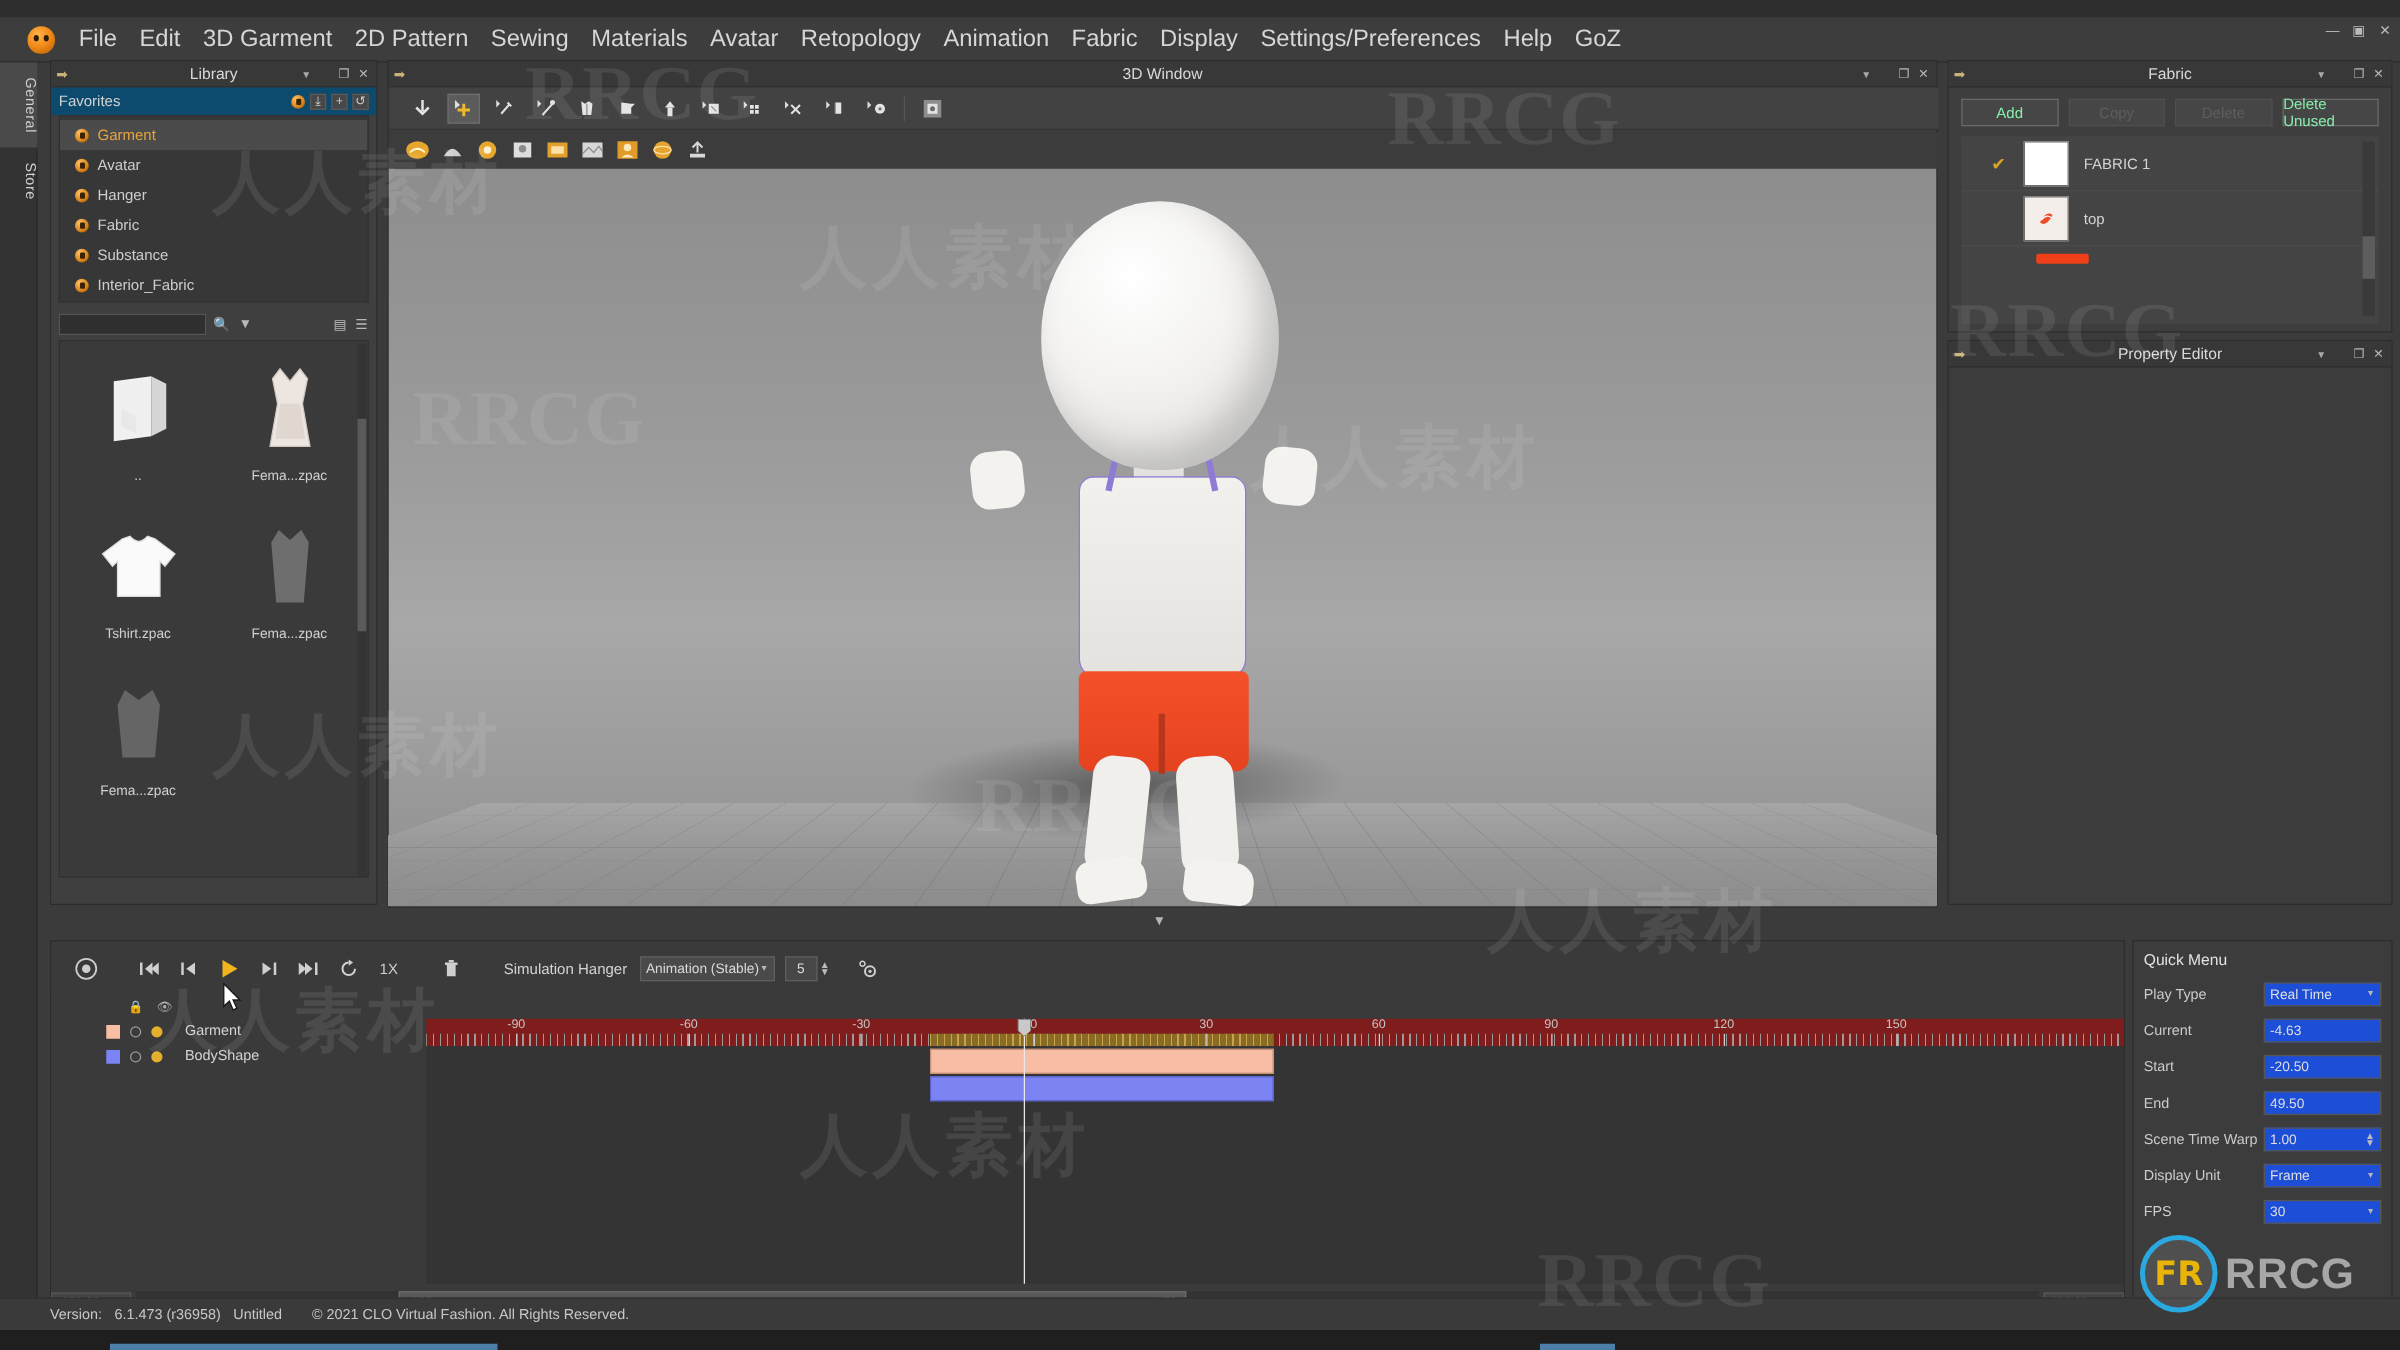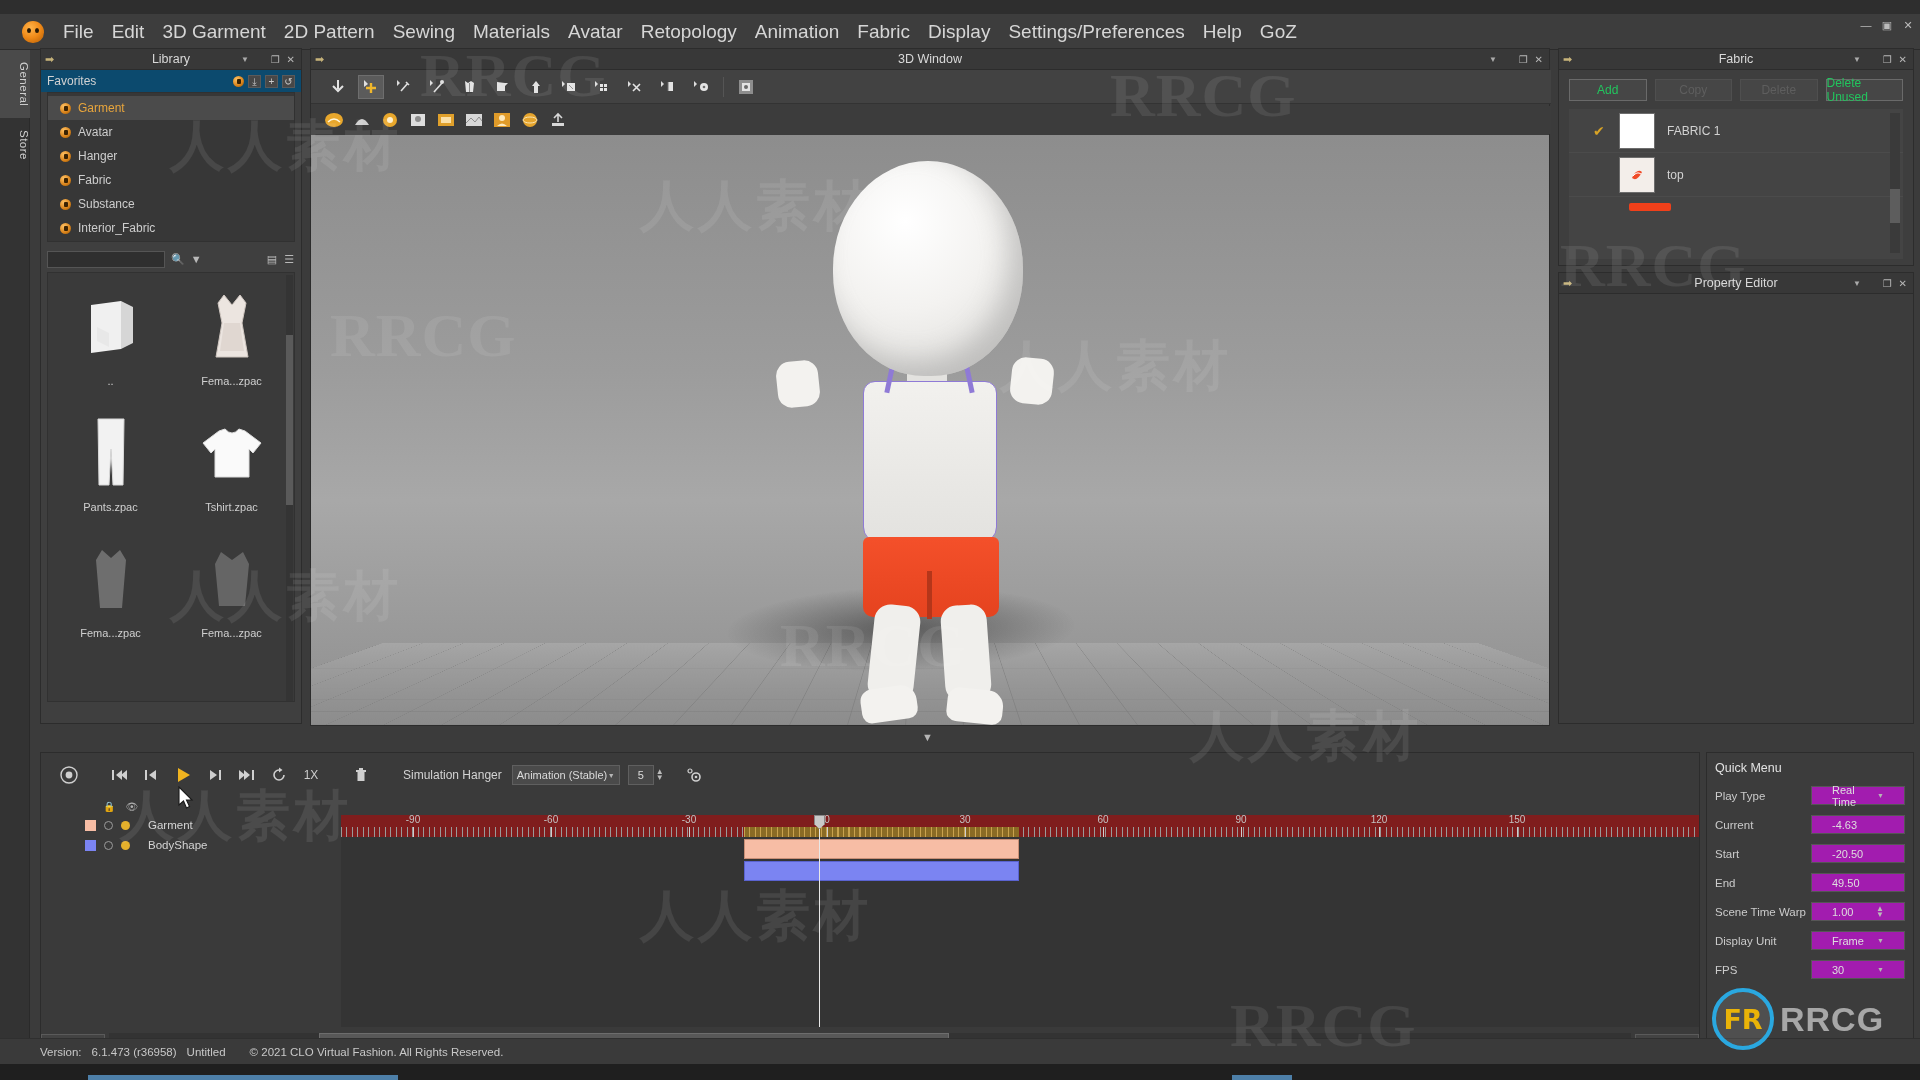--- a/index.html
+++ b/index.html
@@ -226,21 +226,21 @@
   }
 
   
   #fabric {
     position: absolute; left: 1558px; top: 48px; width: 356px; height: 218px;
     background: #3e3e3e; border: 1px solid #2c2c2c;
   }
   #fab-buttons { display: flex; gap: 8px; padding: 9px 10px 0 10px; }
   .fab-btn {
     flex: 1; height: 22px; background: #464646; border: 1px solid #6a6a6a;
-    color: #22c55e; font-size: 12px; display: flex; align-items: center; justify-content: center;
+    color: #86efac; font-size: 12px; display: flex; align-items: center; justify-content: center;
   }
   .fab-btn.disabled { color: #5e5e5e; border-color: #4f4f4f; }
   #fab-list {
     margin: 8px 10px 0 10px; height: 150px; background: #444444; position: relative; overflow: hidden;
   }
   .fab-row { height: 44px; display: flex; align-items: center; gap: 12px; padding-left: 24px;
     border-bottom: 1px solid #4b4b4b; }
   .check { color: #d8a326; font-size: 14px; width: 14px; }
   .sw { width: 36px; height: 36px; border: 1px solid #6d6d6d; }
   .fab-name { font-size: 12px; color: #d2d2d2; }
@@ -324,23 +324,23 @@
 
   
   #quickmenu {
     position: absolute; left: 1706px; top: 752px; width: 208px; height: 302px;
     background: #3c3c3c; border: 1px solid #2c2c2c; padding: 8px 8px 0 8px;
   }
   #qm-title { font-size: 12.5px; color: #e2e2e2; margin-bottom: 9px; }
   .qm-row { display: flex; align-items: center; height: 23px; margin-bottom: 6px; }
   .qm-label { width: 96px; font-size: 11.5px; color: #cbcbcb; }
   .qm-field {
-    flex: 1; height: 19px; background: #a21caf; border: 1px solid #565656;
+    flex: 1; height: 19px; background: #1d4ed8; border: 1px solid #565656;
     display: flex; align-items: center; justify-content: space-between;
-    padding: 0 20px; font-size: 11px; color: #dedede;
+    padding: 0 4px; font-size: 11px; color: #dedede;
   }
   .qm-caret { font-size: 7px; color: #b5b5b5; }
 
   
   #rrcg {
     position: absolute; right: 8px; bottom: 26px; width: 200px; height: 70px; z-index: 45;
     display: flex; align-items: center; gap: 6px;
   }
   #rr-circle {
     width: 62px; height: 62px; border-radius: 50%;
@@ -489,28 +489,20 @@
         <div class="thumb-label">..</div>
       </div>
       <div class="thumb">
         <div class="thumb-img">
           <svg width="56" height="76" viewBox="0 0 56 76">
             <path d="M20 6 L28 16 L36 6 L42 14 L38 34 L44 68 L12 68 L18 34 L14 14 Z" fill="#ece5e0" stroke="#cfc6c0"></path>
             <path d="M20 34 L36 34 L40 62 L16 62 Z" fill="#e0d7d1"></path>
           </svg>
         </div>
         <div class="thumb-label">Fema...zpac</div>
-      </div>
-      <div class="thumb">
-        <div class="thumb-img">
-          <svg width="50" height="76" viewBox="0 0 50 76">
-            <path d="M12 4 L38 4 L37 70 L27 70 L25 34 L23 70 L13 70 Z" fill="#f2f2f2" stroke="#d8d8d8"></path>
-          </svg>
-        </div>
-        <div class="thumb-label">Pants.zpac</div>
       </div>
       <div class="thumb">
         <div class="thumb-img">
           <svg width="66" height="56" viewBox="0 0 66 56">
             <path d="M20 6 L26 4 Q33 12 40 4 L46 6 L62 18 L54 28 L50 24 L50 52 L16 52 L16 24 L12 28 L4 18 Z" fill="#fafafa" stroke="#dcdcdc"></path>
           </svg>
         </div>
         <div class="thumb-label">Tshirt.zpac</div>
       </div>
       <div class="thumb">

